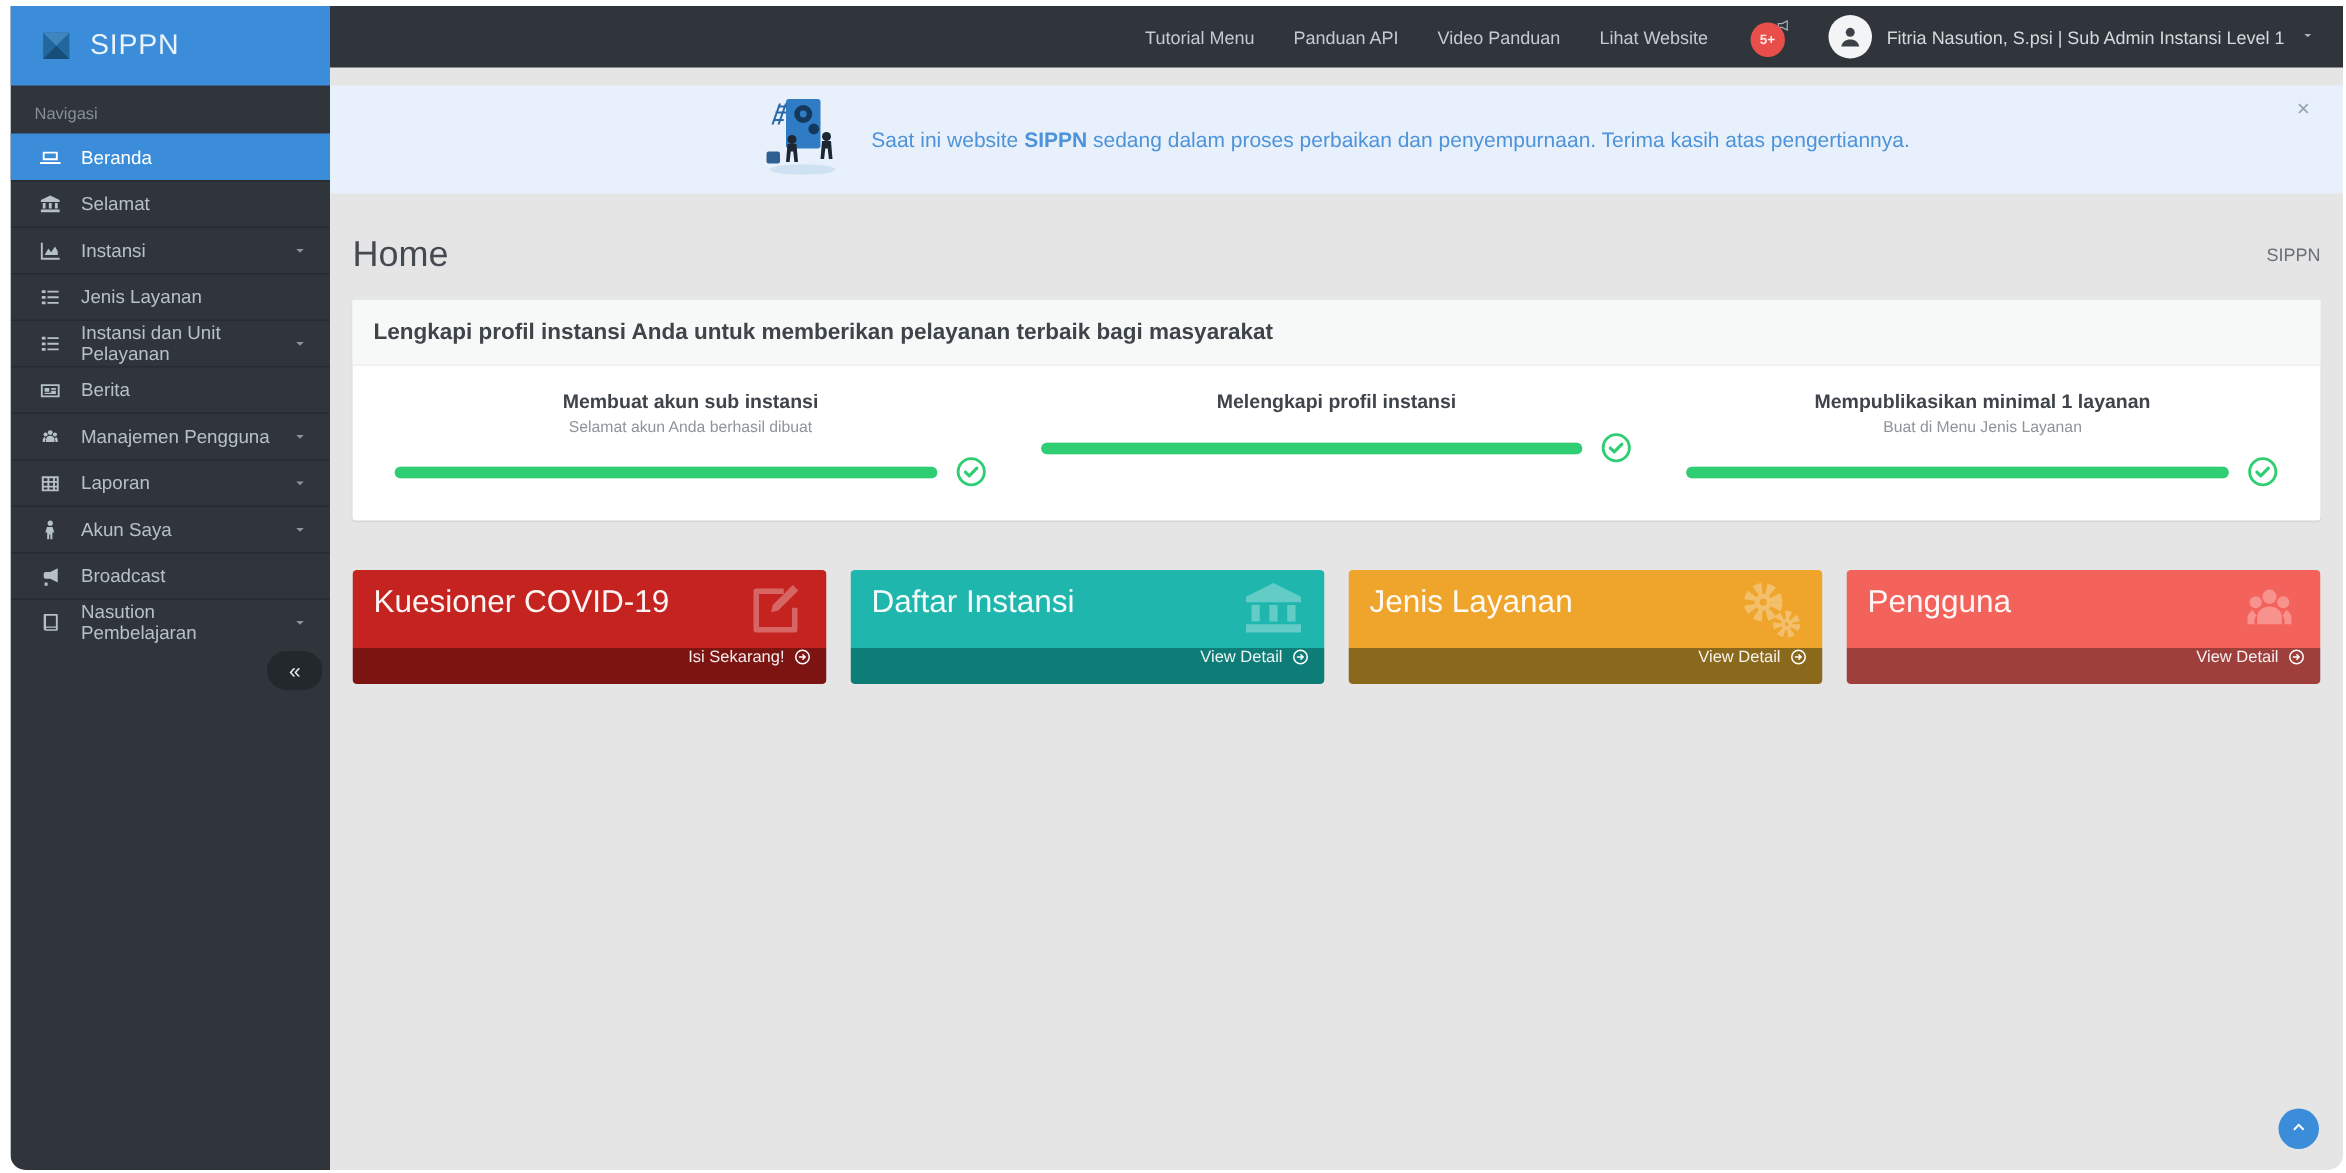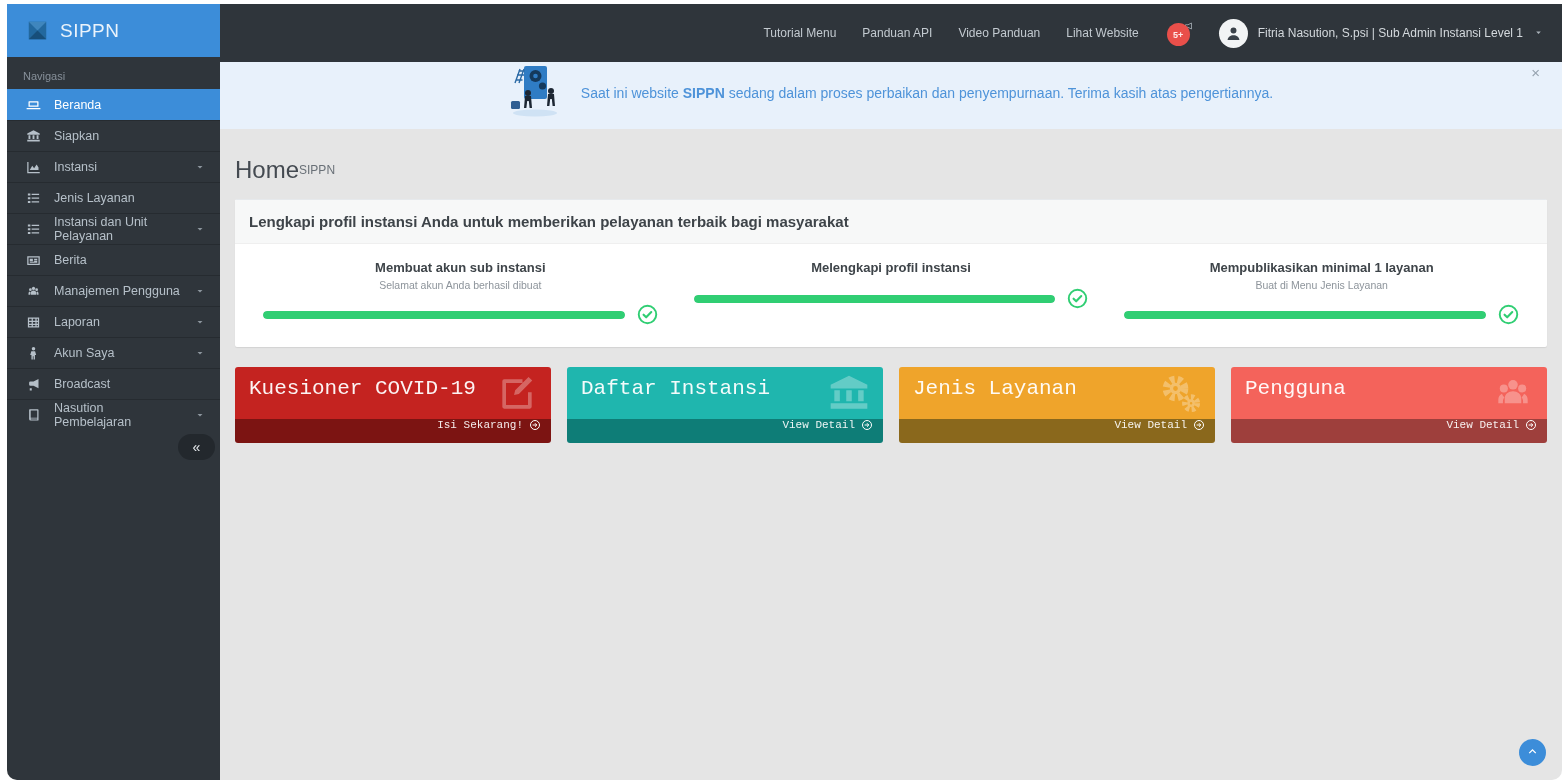--- a/index.html
+++ b/index.html
@@ -40,21 +40,21 @@
   .nav-item.active { background:#3c8dd9; color:#ffffff; border-top-color:transparent; }
   .collapse-btn {
     position:absolute; right:5px; top:430px; width:37px; height:26px;
     border:none; border-radius:13px; background:#23282d; color:#e7ebee;
     font-size:14px; line-height:26px; text-align:center; cursor:pointer; padding:0;
     font-family:inherit;
   }
 
   
   .navbar {
-    position:absolute; left:213px; top:0; right:0; height:58px;
+    position:absolute; left:213px; top:0; right:0; height:41px;
     background:#2f353b; display:flex; align-items:center; justify-content:flex-end;
     gap:26px; padding-right:18px; z-index:4;
   }
   .nav-link { color:#c3cad0; font-size:12px; cursor:pointer; text-decoration:none; }
   .notif { position:relative; width:26px; height:26px; cursor:pointer; margin-left:2px; }
   .notif-circle {
     position:absolute; left:0; bottom:0; width:23px; height:23px; border-radius:50%;
     background:#e94f4a; color:#ffe9e8; font-size:9px; font-weight:bold;
     display:flex; align-items:center; justify-content:center;
   }
@@ -77,21 +77,21 @@
   }
   .alert-text { color:#4e93d9; font-size:14px; }
   .alert-text b { font-weight:bold; }
   .alert-close {
     position:absolute; right:22px; top:8px; color:#96a3af; font-size:15px;
     cursor:pointer; line-height:1;
   }
 
   
   .main { position:absolute; left:213px; top:125px; right:0; bottom:0; padding:0 15px; }
-  .page-head { display:flex; align-items:center; justify-content:flex-start; margin-top:27px; }
+  .page-head { display:flex; align-items:center; justify-content:space-between; margin-top:27px; }
   .page-title { font-size:24px; font-weight:400; color:#444a51; margin:0; }
   .breadcrumb { font-size:12px; color:#697077; cursor:pointer; }
 
   .panel {
     margin-top:15px; background:#ffffff; border-radius:2px;
     box-shadow:0 1px 1px rgba(0,0,0,0.08); border-top:1px solid #e6e9ec;
   }
   .panel-header {
     padding:13px 14px; background:#f7f8f8; border-bottom:1px solid #efefef;
     font-size:15px; font-weight:bold; color:#3e4449;
@@ -99,21 +99,21 @@
   .panel-body { display:flex; padding:16px 10px 22px 10px; }
   .step { flex:1; text-align:center; padding:0 12px; }
   .step-title { font-size:13px; font-weight:bold; color:#3e4449; }
   .step-sub { font-size:10.5px; color:#8d949b; margin-top:4px; }
   .step-bar-row { display:flex; align-items:center; gap:12px; margin-top:13px; padding:0 6px; }
   .step-track { flex:1; height:8px; border-radius:4px; background:#e4e7ea; overflow:hidden; }
   .step-fill { height:100%; border-radius:4px; background:#30ce73; }
   .step-check svg { width:21px; height:21px; display:block; }
 
   
-  .cards { display:flex; gap:16px; margin-top:20px;font-family:Liberation Mono, monospace; }
+  .cards { display:flex; gap:16px; margin-top:33px; }
   .card { flex:1; border-radius:3px; overflow:hidden; cursor:pointer; position:relative; }
   .card-body { height:52px; position:relative; padding:10px 14px; }
   .card-title { color:rgba(255,255,255,0.95); font-size:21px; font-weight:400; }
   .card-icon { position:absolute; right:12px; top:5px; opacity:0.3; color:#ffffff; }
   .card-icon svg { width:44px; height:44px; fill:currentColor; }
   .card-footer {
     height:24px; display:flex; align-items:flex-start; justify-content:flex-end;
     gap:6px; padding-right:10px; color:rgba(255,255,255,0.92); font-size:11px;
   }
   .card-footer svg { width:12px; height:12px; }
@@ -161,21 +161,21 @@
           </svg>
         </span>
       <span>Beranda</span>
     </a>
     <a class="nav-item">
       <span class="nicon">
           <svg viewBox="0 0 24 24">
             <path d="M12 2 2 7v2h20V7L12 2zM4 10h3v6H4zm6.5 0h3v6h-3zM17 10h3v6h-3zM2 17h20v3H2z"></path>
           </svg>
         </span>
-      <span>Siapkan</span>
+      <span>Selamat</span>
     </a>
     <a class="nav-item">
       <span class="nicon">
           <svg viewBox="0 0 24 24">
             <path d="M2 3h2v16h18v2H2V3zm4 13 4-7 3 4 4-6 3 5v4H6z"></path>
           </svg>
         </span>
       <span>Instansi</span>
       <span class="caret">
           <svg viewBox="0 0 24 24">

